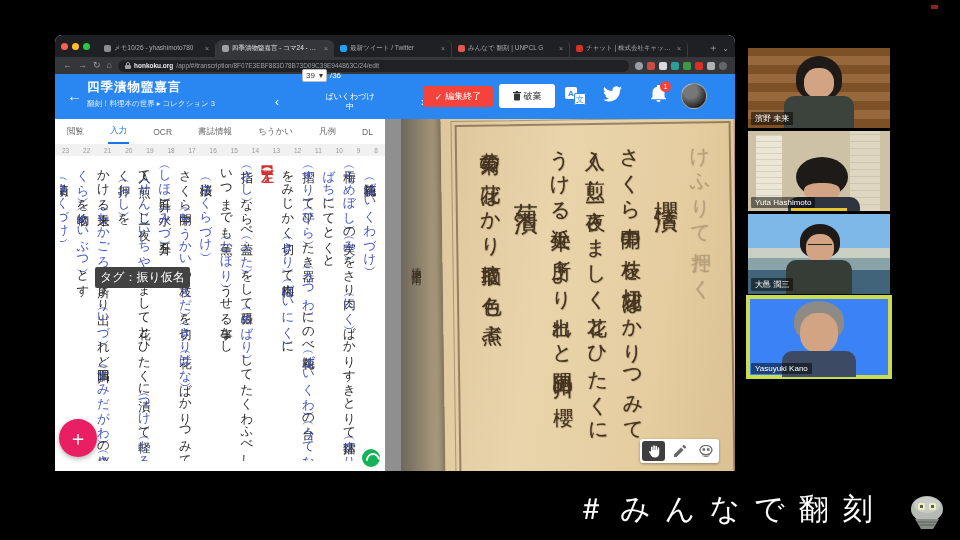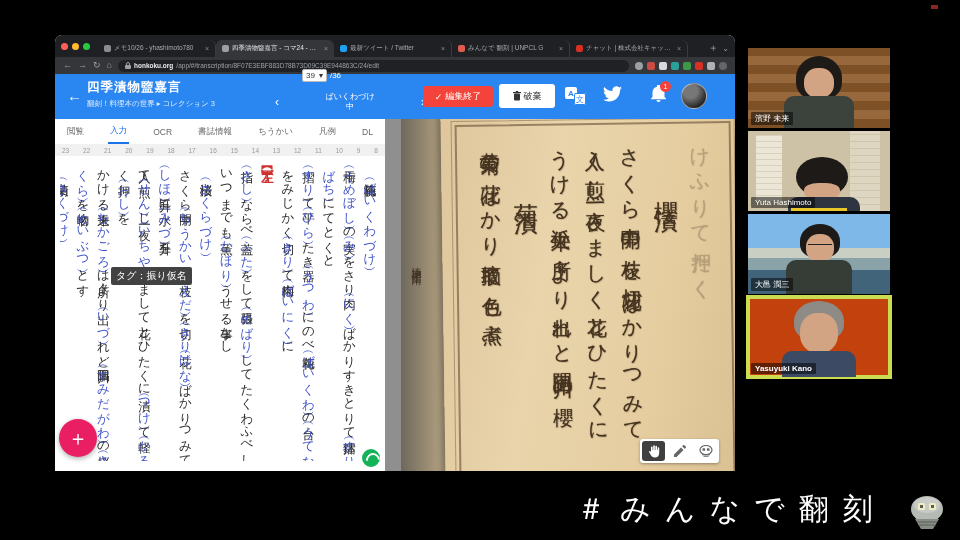--- a/index.html
+++ b/index.html
@@ -69,22 +69,22 @@
   .panel { width:330px; position:relative; flex:none; }
   .ptabs { height:25px; display:flex; align-items:center; justify-content:space-between; padding:0 10px; }
   .ptab { font-size:8.5px; color:#666; padding:6px 2px 5px; }
   .ptab.active { color:#1a73e8; border-bottom:2px solid #1a73e8; }
   .ruler { height:12px; background:#f1f1f1; display:flex; justify-content:space-around;
     align-items:center; font-size:6.5px; color:#9a9a9a; }
   .txtarea { position:absolute; left:5px; right:5px; top:42px; bottom:10px;
     writing-mode:vertical-rl; overflow:hidden; font-size:12.5px; line-height:20.5px; color:#2b2b2b; }
   .furi { color:#4053c9; }
   .marker { color:#d03030; font-weight:bold; }
-  .tooltip { position:absolute; left:40px; top:148px; background:#424242; color:#fff; font-size:10px;
-    padding:2px 5px; border-radius:2px; z-index:5; white-space:nowrap;margin-left:16px; }
+  .tooltip { position:absolute; left:40px; top:148px; background:#424242; color:#fff; font-size:12px;
+    padding:2px 5px; border-radius:2px; z-index:5; white-space:nowrap; }
   .fab { position:absolute; left:4px; bottom:14px; width:38px; height:38px; border-radius:50%;
     background:#e91e63; color:#fff; font-size:20px; display:flex; align-items:center;
     justify-content:center; box-shadow:0 2px 5px rgba(0,0,0,.3); z-index:5; }
   .gcirc { position:absolute; left:305px; bottom:2px; width:22px; height:22px; border-radius:50%;
     background:#15b358; border:2px solid #fff; z-index:5; }
   .gcirc:after { content:""; position:absolute; left:4px; top:4px; width:10px; height:10px;
     border:2px solid #fff; border-color:#fff transparent transparent #fff; border-radius:50%;
     transform:rotate(40deg); }
 
   
@@ -118,21 +118,21 @@
     font-size:8px; padding:1px 4px; border-radius:1px; z-index:3; white-space:nowrap; }
   .speakbar { position:absolute; left:43px; bottom:0; width:56px; height:3px; background:#e7c62b; z-index:3; }
   .v-wood { background:repeating-linear-gradient(0deg,#7d5026 0 9px,#96683c 9px 18px); }
   .v-paper { background:#cdc2a6; }
   .v-paper:before { content:""; position:absolute; left:8px; top:4px; width:26px; height:66px;
     background:repeating-linear-gradient(0deg,#ece6d6 0 5px,#d8d0bb 5px 6px); }
   .v-paper:after { content:""; position:absolute; right:10px; top:0; width:30px; height:80px;
     background:repeating-linear-gradient(0deg,#e2dbc8 0 6px,#cfc6ae 6px 7px); opacity:.8; }
   .v-ceiling { background:linear-gradient(180deg,#efe9dc,#ddd5c4); }
   .v-outdoor { background:linear-gradient(180deg,#7db8e8 0 42%,#c9cfc2 42% 55%,#8aa3a8 55% 70%,#41647a 70% 100%); }
-  .v-wall { background:#c2410c;font-weight:bold; }
+  .v-wall { background:#3b82f6; }
   .hair,.face,.torso,.glasses { position:absolute; z-index:2; }
   .hair { background:#1d1a18; border-radius:50% 50% 40% 40%; }
   .face { background:#d3a484; border-radius:45%; }
   .torso { border-radius:10px 10px 0 0; }
   
   .pose-wood .hair { left:48px; top:8px; width:46px; height:44px; }
   .pose-wood .face { left:56px; top:20px; width:30px; height:30px; }
   .pose-wood .torso{ left:36px; top:48px; width:70px; height:32px; background:#3c423c; }
   .pose-paper .hair { left:48px; top:26px; width:52px; height:40px; border-radius:50%; }
   .pose-paper .face { left:56px; top:52px; width:36px; height:18px; border-radius:40% 40% 50% 50%; }

